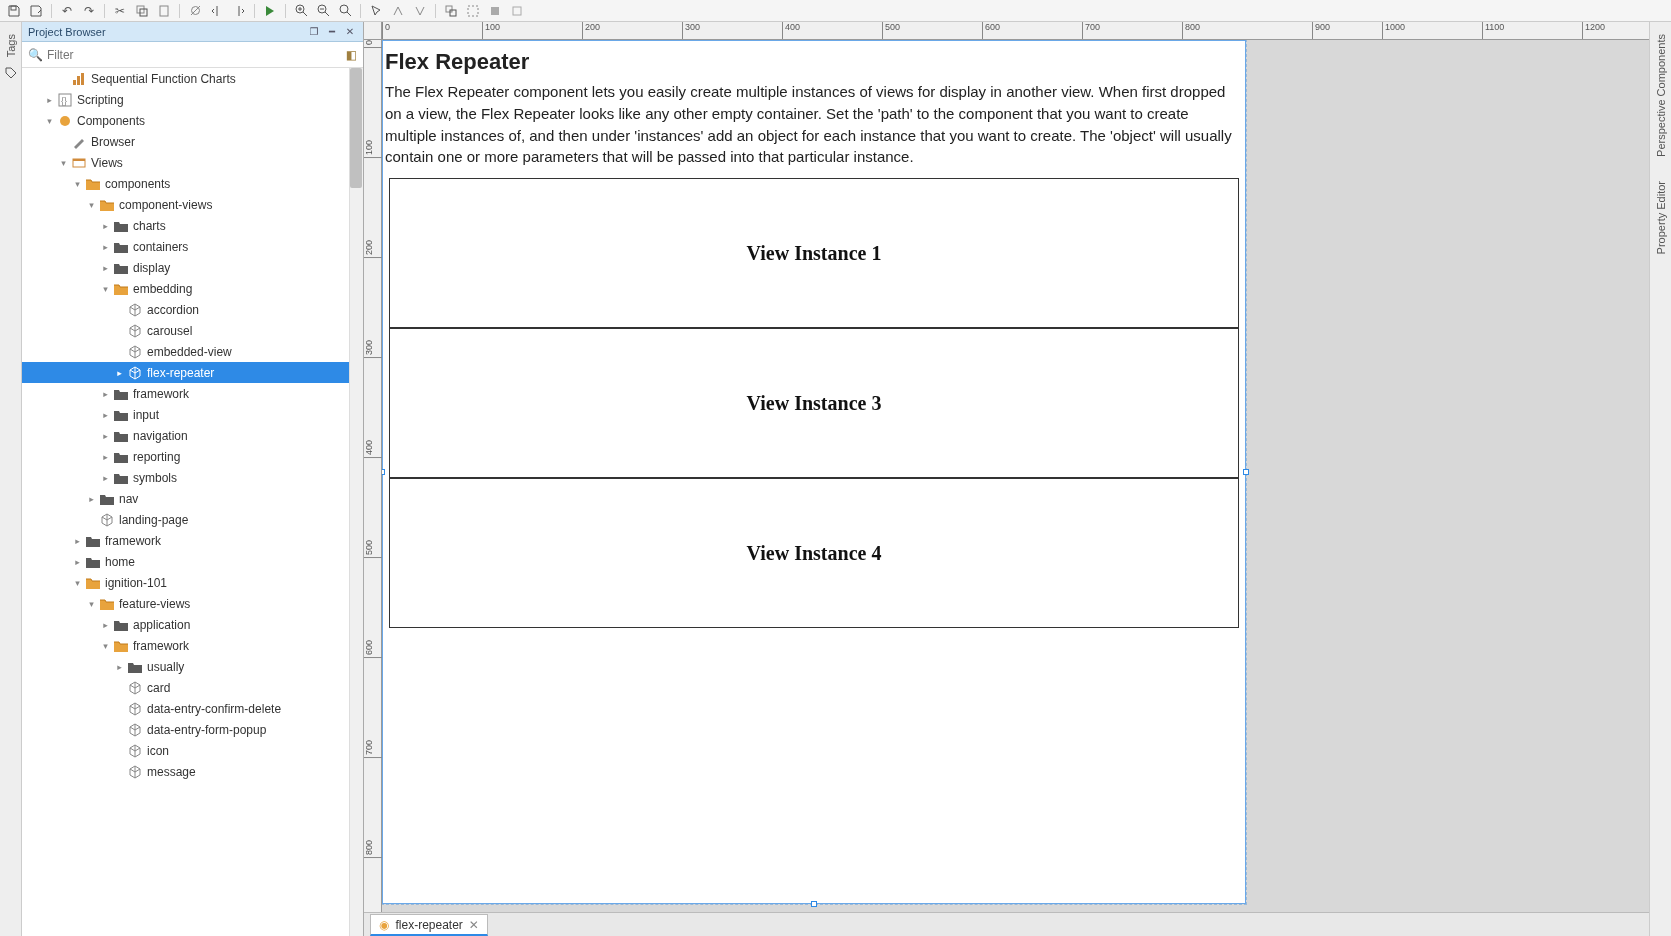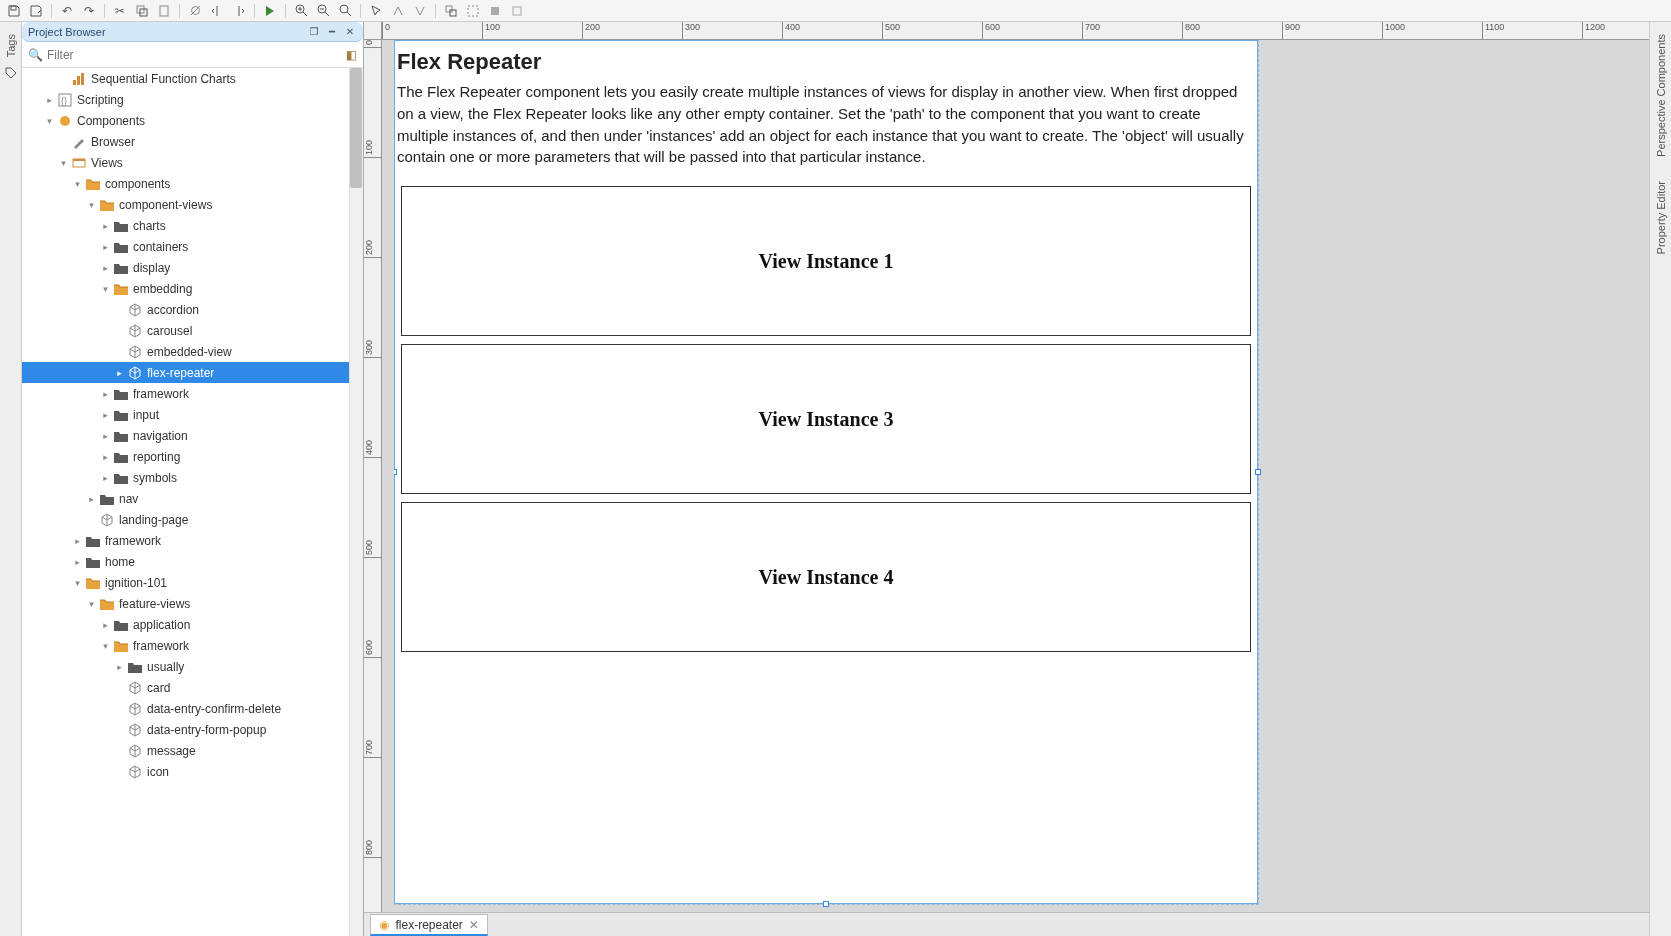--- a/index.html
+++ b/index.html
@@ -63,21 +63,20 @@
     background: #fff;
   }
   .panel-title {
     height: 20px;
     background: #d4e8f8;
     border-bottom: 1px solid #a8c8e0;
     display: flex; align-items: center;
     padding: 0 6px;
     font-size: 11px;
     color: #2a4a6a;
-    border-radius: 7px;
   }
   .panel-title .spacer { flex:1; }
   .panel-title .pbtn { width:14px; height:14px; margin-left:4px; color:#556; cursor:pointer; display:flex;align-items:center;justify-content:center;font-size:10px;}
   .filter-row {
     display:flex; align-items:center;
     height: 26px;
     padding: 2px 6px;
     border-bottom: 1px solid #ddd;
   }
   .filter-row .mag { color:#888; margin-right:4px; }
@@ -124,21 +123,20 @@
     overflow:hidden;
     font-size:9px;
     color:#555;
   }
   .ruler-h .tick-major { position:absolute; top:0; border-left:1px solid #888; height:18px; padding-left:2px; }
   .ruler-corner { position:absolute; left:0; top:0; width:18px; height:18px; background:#f0f0f0; border-right:1px solid #999;border-bottom:1px solid #999;}
   .canvas-body {
     flex:1;
     display:flex;
     overflow:hidden;
-    gap:12px;
   }
   .ruler-v {
     width:18px;
     background:#f0f0f0;
     border-right:1px solid #999;
     position:relative;
     font-size:9px;
     color:#555;
   }
   .ruler-v .tick-major { position:absolute; left:0; border-top:1px solid #888; width:18px; writing-mode:vertical-rl; transform:rotate(180deg); padding-top:2px;}
@@ -162,21 +160,21 @@
     color:#222;
     padding:8px 2px 6px 2px;
   }
   .view-desc {
     font-size:15px;
     color:#222;
     padding:0 2px 10px 2px;
     line-height:1.45;
   }
   .inst-box {
-    margin:8px 6px;
+    margin:0 6px;
     height:150px;
     border:1px solid #333;
     display:flex; align-items:center; justify-content:center;
     font-family: Georgia, "Times New Roman", serif;
     font-size:20px;
     font-weight:700;
     color:#111;
   }
   .sel-handle { position:absolute; width:6px;height:6px;background:#fff;border:1px solid #2e8ae6; }
   
@@ -681,48 +679,48 @@
           <span class="label">data-entry-form-popup</span>
         </div>
         <div class="node">
           <span class="indent" style="width: 92px;"></span>
           <span class="caret"></span>
           <span class="icon">
             <svg width="14" height="14" viewBox="0 0 14 14">
               <path d="M7 1l5 3v6l-5 3-5-3V4z M7 1v12 M2 4l5 3 5-3" fill="none" stroke="#888"></path>
             </svg>
           </span>
+          <span class="label">icon</span>
+        </div>
+        <div class="node">
+          <span class="indent" style="width: 92px;"></span>
+          <span class="caret"></span>
+          <span class="icon">
+            <svg width="14" height="14" viewBox="0 0 14 14">
+              <path d="M7 1l5 3v6l-5 3-5-3V4z M7 1v12 M2 4l5 3 5-3" fill="none" stroke="#888"></path>
+            </svg>
+          </span>
           <span class="label">message</span>
-        </div>
-        <div class="node">
-          <span class="indent" style="width: 92px;"></span>
-          <span class="caret"></span>
-          <span class="icon">
-            <svg width="14" height="14" viewBox="0 0 14 14">
-              <path d="M7 1l5 3v6l-5 3-5-3V4z M7 1v12 M2 4l5 3 5-3" fill="none" stroke="#888"></path>
-            </svg>
-          </span>
-          <span class="label">icon</span>
         </div>
       </div>
   </div>
 
   <div class="canvas-wrap">
     <div class="ruler-corner"></div>
     <div class="ruler-h" id="rulerH">
         <div class="tick-major" style="left: 0px;">0</div>
         <div class="tick-major" style="left: 100px;">100</div>
         <div class="tick-major" style="left: 200px;">200</div>
         <div class="tick-major" style="left: 300px;">300</div>
         <div class="tick-major" style="left: 400px;">400</div>
         <div class="tick-major" style="left: 500px;">500</div>
         <div class="tick-major" style="left: 600px;">600</div>
         <div class="tick-major" style="left: 700px;">700</div>
         <div class="tick-major" style="left: 800px;">800</div>
-        <div class="tick-major" style="left: 900px;">900</div>
+        <div class="tick-major" style="left: 930px;">900</div>
         <div class="tick-major" style="left: 1000px;">1000</div>
         <div class="tick-major" style="left: 1100px;">1100</div>
         <div class="tick-major" style="left: 1200px; text-align: right;">1200</div>
       </div>
     <div class="canvas-body">
       <div class="ruler-v" id="rulerV">
           <div class="tick-major" style="top: 0px;">0</div>
           <div class="tick-major" style="top: 100px;">100</div>
           <div class="tick-major" style="top: 200px;">200</div>
           <div class="tick-major" style="top: 300px;">300</div>

